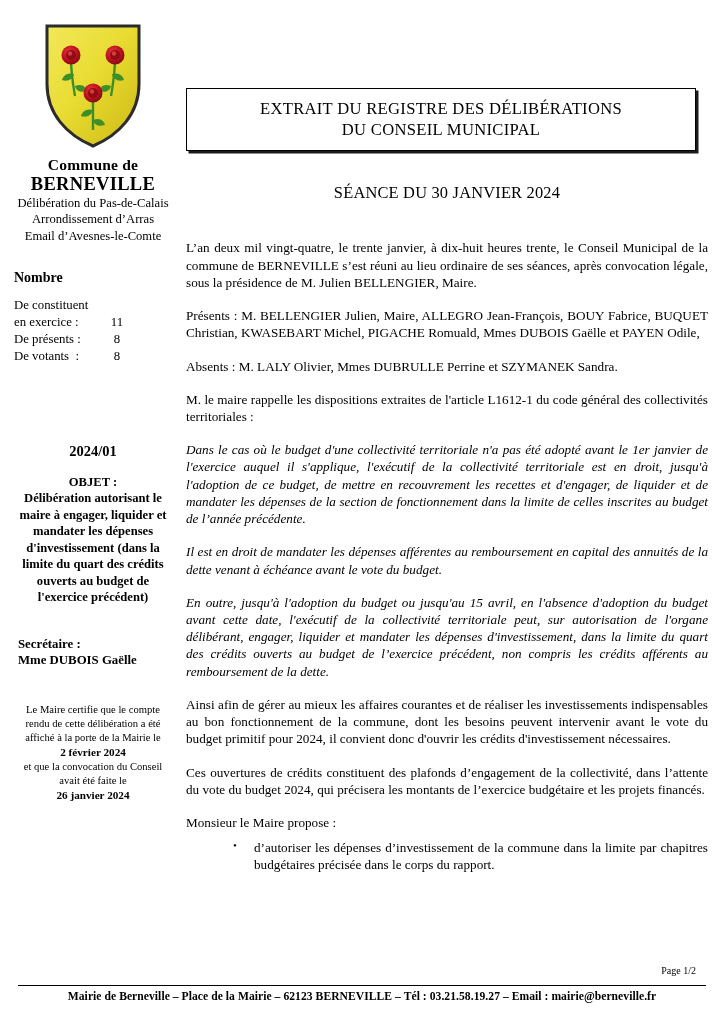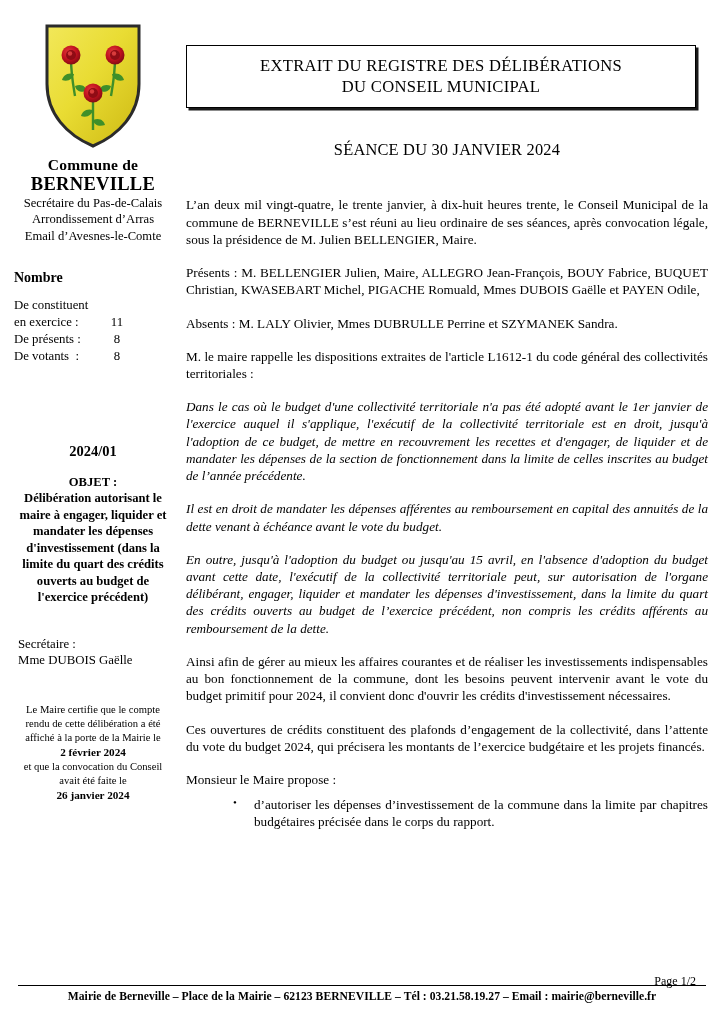--- a/index.html
+++ b/index.html
@@ -95,21 +95,21 @@
     font-size: 12.6px;
     line-height: 1.31;
     padding: 0 8px;
   }
   .objet-label { display: block; }
 
   .secretaire-block {
     margin-top: 30px;
     text-align: left;
     padding-left: 12px;
-    font-weight: normal;
+    font-weight: bold;
     font-size: 12.8px;
     line-height: 1.3;
   }
 
   .certif-block {
     margin-top: 34px;
     font-size: 10.6px;
     line-height: 1.33;
     padding: 0 10px;
     text-align: center;
@@ -120,21 +120,21 @@
   .main-col {
     position: absolute;
     left: 186px;
     top: 0;
     width: 526px;
     height: 960px;
   }
 
   .title-box {
     position: relative;
-    margin-top: 45px;
+    margin-top: 88px;
     margin-left: 0;
     width: 510px;
     box-sizing: border-box;
     border: 1.4px solid #000;
     box-shadow: 2.5px 2.5px 0 #1a1a1a;
     padding: 9px 4px 10px;
     text-align: center;
   }
   .title-line {
     font-size: 16.6px;
@@ -191,22 +191,22 @@
   .footer {
     position: absolute;
     left: 0;
     bottom: 0;
     width: 724px;
     height: 66px;
   }
   .page-num {
     position: absolute;
     right: 28px;
-    top: 16px;
-    font-size: 12px;
+    top: 7px;
+    font-size: 10px;
   }
   .footer-rule {
     position: absolute;
     left: 18px;
     right: 18px;
     top: 27px;
     border-top: 1px solid #000;
     height: 0;
   }
   .footer-text {
@@ -267,21 +267,21 @@
           <path d="M52 98 C59 95 63 99 64 103 C58 105 53 103 52 98 Z" fill="#3f8f29"></path>
           <circle cx="52" cy="71" r="9.5" fill="url(#rosegrad)"></circle>
           <circle cx="52" cy="71" r="5" fill="#8f0c15"></circle>
           <circle cx="51" cy="69.5" r="2.2" fill="#d93c3c"></circle>
         </g>
       </svg>
     </div>
 
     <div class="commune-line">Commune de</div>
     <div class="commune-name">BERNEVILLE</div>
-    <div class="sub-line">Secrétaire du Pas-de-Calais</div>
+    <div class="sub-line">Délibération du Pas-de-Calais</div>
     <div class="sub-line">Arrondissement d’Arras</div>
     <div class="sub-line">Email d’Avesnes-le-Comte</div>
 
     <div class="nombre-title">Nombre</div>
 
     <div class="counts">
       <div class="count-row">
         <span class="count-label">De constituent</span>
       </div>
       <div class="count-row">

